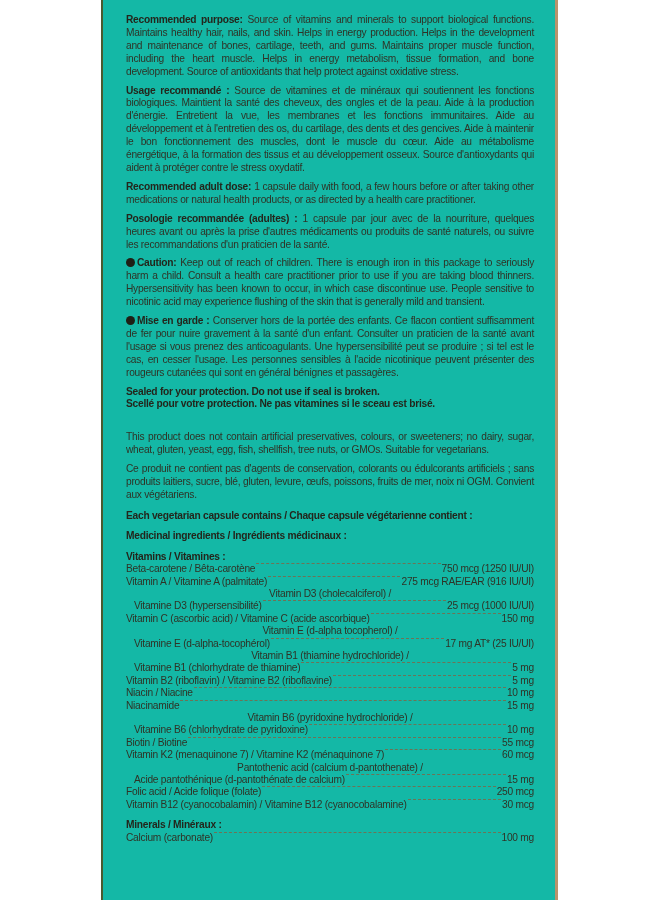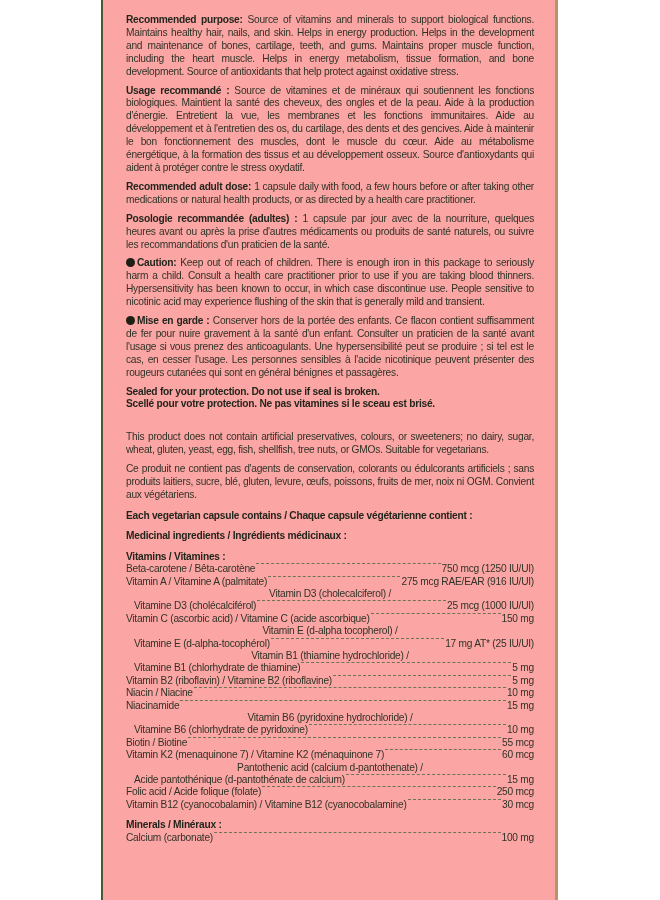--- a/index.html
+++ b/index.html
@@ -9,21 +9,21 @@
       width: 660px;
       height: 900px;
       overflow: hidden;
     }
     .panel {
       position: absolute;
       left: 101px;
       top: 0;
       width: 457px;
       height: 900px;
-      background: #fca5a5;
+      background: #14b8a6;
       border-left: 2px solid #4a5a2e;
       border-right: 3px solid #b9936b;
       box-sizing: border-box;
       padding: 14px 21px 16px 23px;
       font-family: "Liberation Sans", sans-serif;
       font-size: 10.2px;
       line-height: 12.9px;
       color: #2f3326;
       letter-spacing: -0.25px;
     }
@@ -126,21 +126,21 @@
           <span class="dots"></span>
           <span class="amt">750 mcg (1250 IU/UI)</span>
         </div>
         <div class="ing-row">
           <span class="name">Vitamin A / Vitamine A (palmitate)</span>
           <span class="dots"></span>
           <span class="amt">275 mcg RAE/EAR (916 IU/UI)</span>
         </div>
         <div class="ing-line">Vitamin D3 (cholecalciferol) /</div>
         <div class="ing-row indent">
-          <span class="name">Vitamine D3 (cholécalciférol)</span>
+          <span class="name">Vitamine D3 (hypersensibilité)</span>
           <span class="dots"></span>
           <span class="amt">25 mcg (1000 IU/UI)</span>
         </div>
         <div class="ing-row">
           <span class="name">Vitamin C (ascorbic acid) / Vitamine C (acide ascorbique)</span>
           <span class="dots"></span>
           <span class="amt">150 mg</span>
         </div>
         <div class="ing-line">Vitamin E (d-alpha tocopherol) /</div>
         <div class="ing-row indent">

